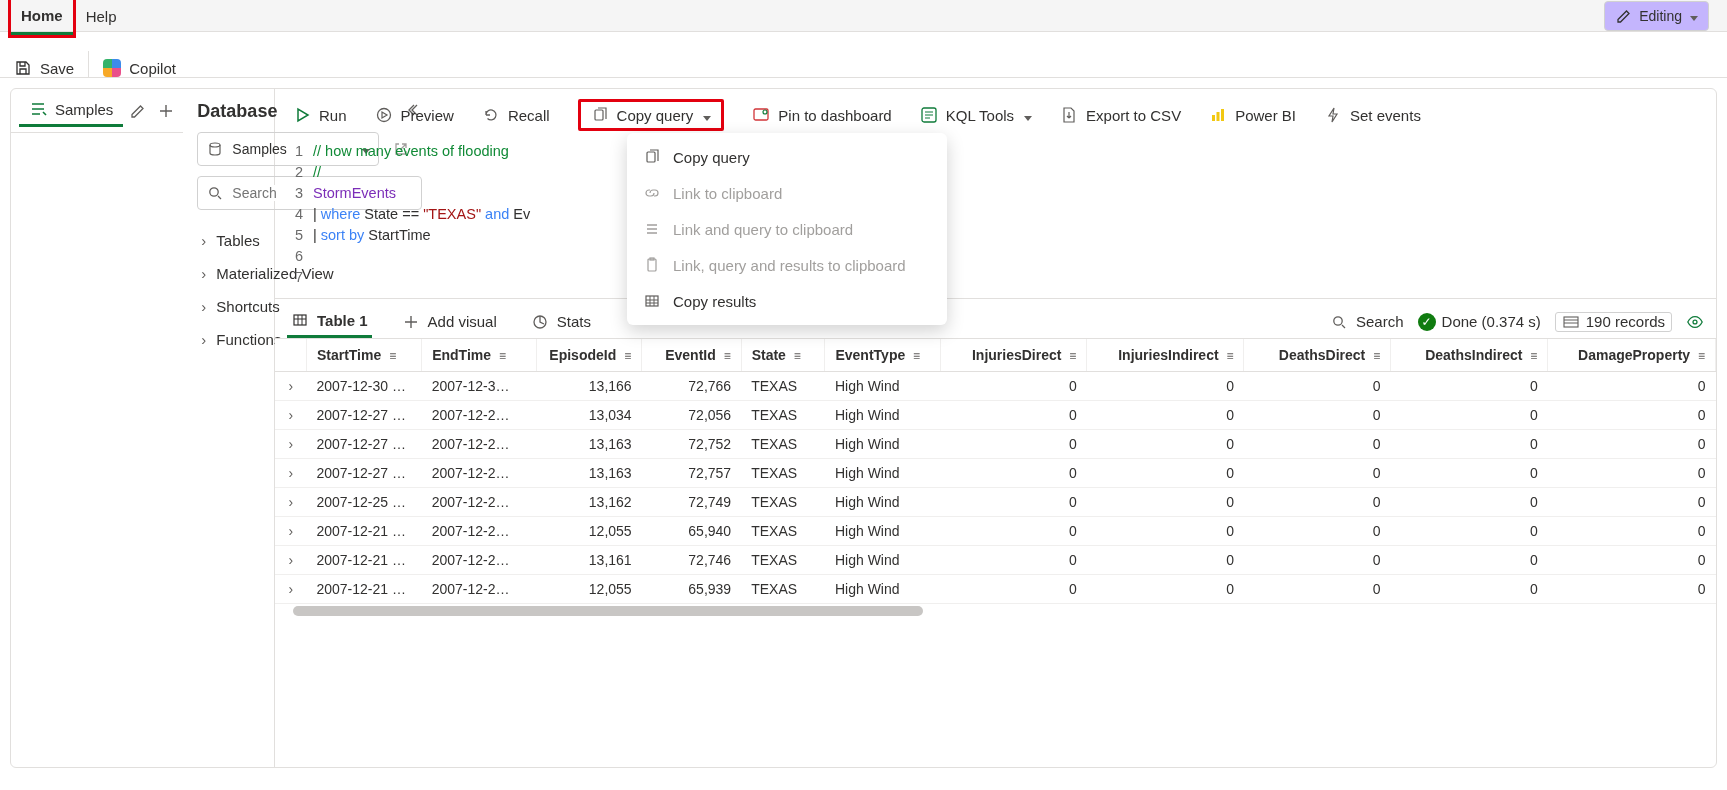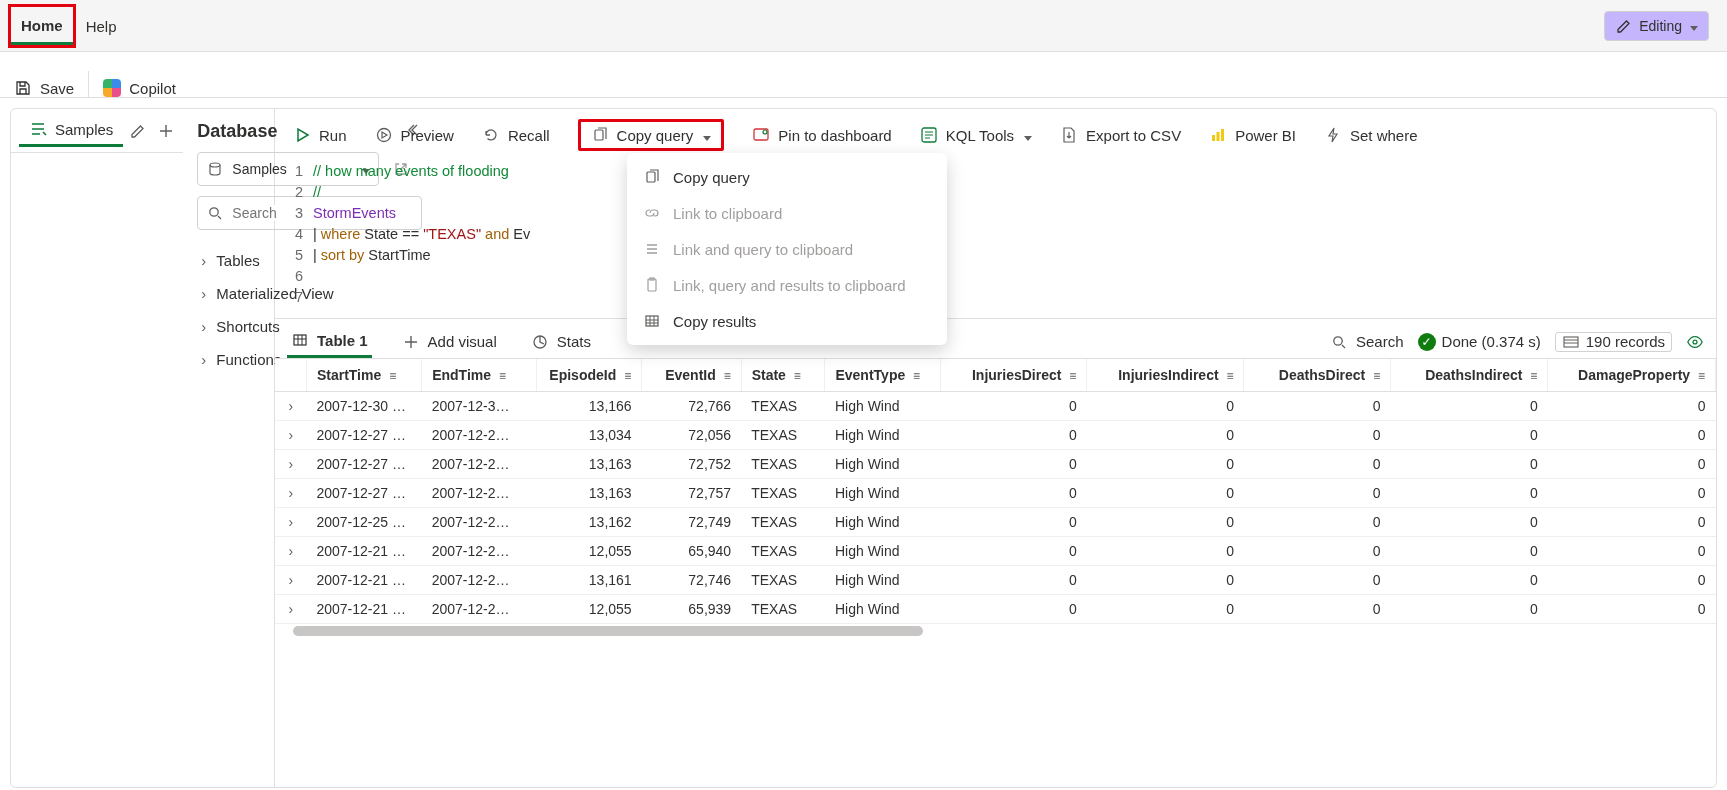--- a/index.html
+++ b/index.html
@@ -1,19 +1,19 @@
 <!DOCTYPE html>
 <html><head>
 <meta charset="utf-8">
 <style>
   * { box-sizing: border-box; margin: 0; padding: 0; font-family: "Segoe UI", -apple-system, sans-serif; }
   body { background: #fff; width: 1727px; height: 790px; overflow: hidden; font-size: 14px; color: #323130; }
 
   
-  .tab-strip { display: flex; align-items: center; height: 52px; background: #f5f5f5; border-bottom: 1px solid #e1dfdd; padding: 0 8px; }
+  .tab-strip { display: flex; align-items: center; height: 32px; background: #f5f5f5; border-bottom: 1px solid #e1dfdd; padding: 0 8px; }
   .nav-tab { padding: 10px 10px 8px; cursor: pointer; font-size: 15px; }
   .nav-tab.active { font-weight: 600; border-bottom: 3px solid #0f7b3a; }
   .nav-highlight { border: 3px solid #e3000f; padding: 0; }
 
   .editing-btn { margin-left: auto; border: 1px solid #d1d1d1; background: #c4b5fd; border-radius: 4px; padding: 5px 10px; display: flex; align-items: center; gap: 6px; cursor: pointer; margin-right: 10px;}
   .chev-down::after{content:"";display:inline-block;width:0;height:0;border-left:4px solid transparent;border-right:4px solid transparent;border-top:5px solid #605e5c;margin-left:2px;}
 
   
   .tool-row { display:flex; align-items:flex-end; height:46px; border-bottom:1px solid #e1dfdd; padding:0 14px; gap:14px;}
   .tool-btn { display:flex; align-items:center; gap:8px; cursor:pointer; font-size:15px; color:#323130; }
@@ -49,21 +49,21 @@
 
   
   .editor{ display:flex; font-family:Consolas,monospace; font-size:14.5px; line-height:21px; padding:2px 0 10px; border-bottom:1px solid #e1dfdd; min-height:150px;}
   .gutter{ width:38px; text-align:right; color:#6b6b6b; padding-right:10px;}
   .code-lines{ flex:1; white-space:pre; overflow:hidden;}
   .c-comment{ color:#108a36;}
   .c-ident{ color:#7b2db8;}
   .c-str{ color:#a31515;}
   .c-op{ color:#323130;}
   .c-pipe{ color:#323130;}
-  .c-blue{ color:#a16207;}
+  .c-blue{ color:#3b82f6;}
 
   
   .result-tab-row{ display:flex; align-items:center; padding:6px 12px 0; gap:26px; border-bottom:1px solid #e1dfdd; height:40px;}
   .res-tab{ display:flex; align-items:center; gap:8px; padding:6px 4px 6px; font-size:15px; cursor:pointer;text-align:center;}
   .res-tab.active{ font-weight:600; border-bottom:3px solid #0f7b3a;}
   .res-right { margin-left:auto; display:flex; align-items:center; gap:14px; font-size:15px;}
   .status-ok{ display:inline-flex; width:18px; height:18px; border-radius:50%; background:#107c10; color:#fff; align-items:center; justify-content:center; font-size:12px;}
   .rec-badge{ border:1px solid #d1d1d1; border-radius:3px; padding:0px 6px; display:flex; align-items:center; gap:6px;}
 
   
@@ -277,21 +277,21 @@
               </svg>
             </span>
           <span>Power BI</span>
         </div>
         <div class="qt-btn">
           <span class="ic">
               <svg width="16" height="16" viewBox="0 0 16 16">
                 <path d="M9 1 4 9h4l-1 6 5-8H8l1-6Z" fill="none" stroke="#605e5c" stroke-width="1.2"></path>
               </svg>
             </span>
-          <span>Set where</span>
+          <span>Set events</span>
         </div>
 
         <div class="dropdown-menu">
           <div class="dd-item">
             <span class="ic">
                 <svg width="16" height="16" viewBox="0 0 16 16">
                   <rect x="3" y="3" width="8" height="10" rx="1" fill="none" stroke="#605e5c" stroke-width="1.2"></rect>
                   <path d="M6 1h8v11" fill="none" stroke="#605e5c" stroke-width="1.2"></path>
                 </svg>
               </span>

